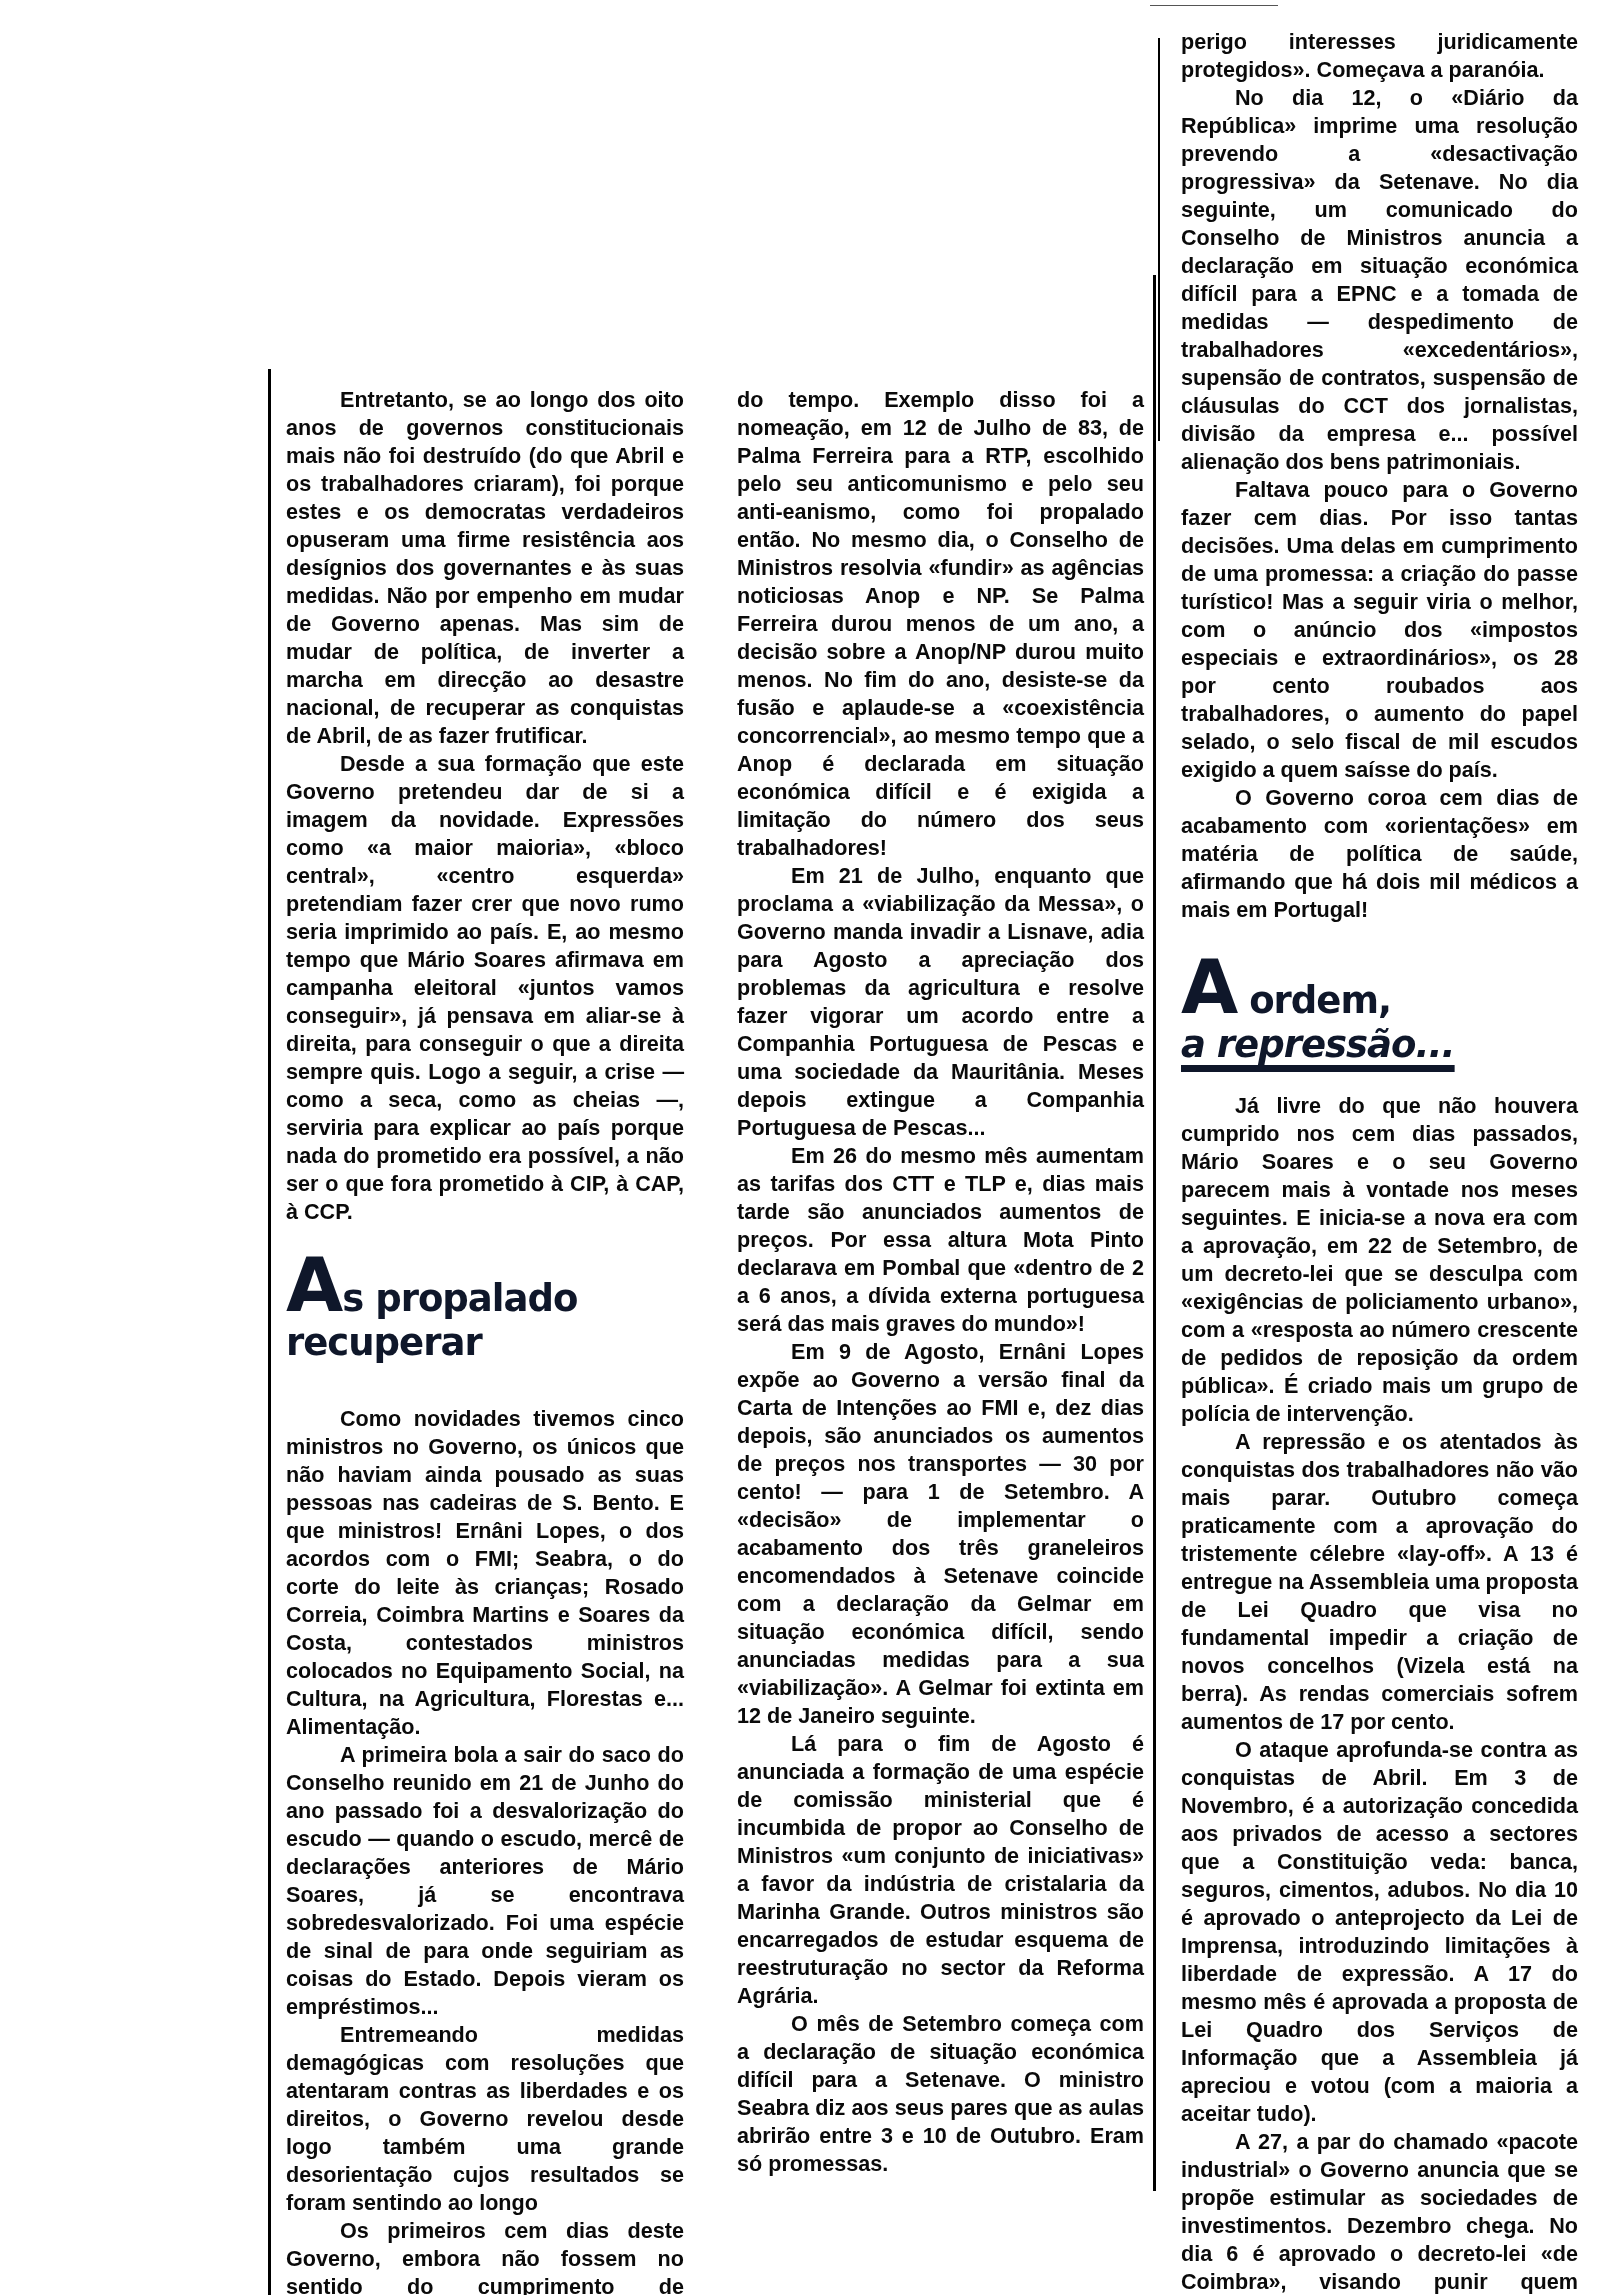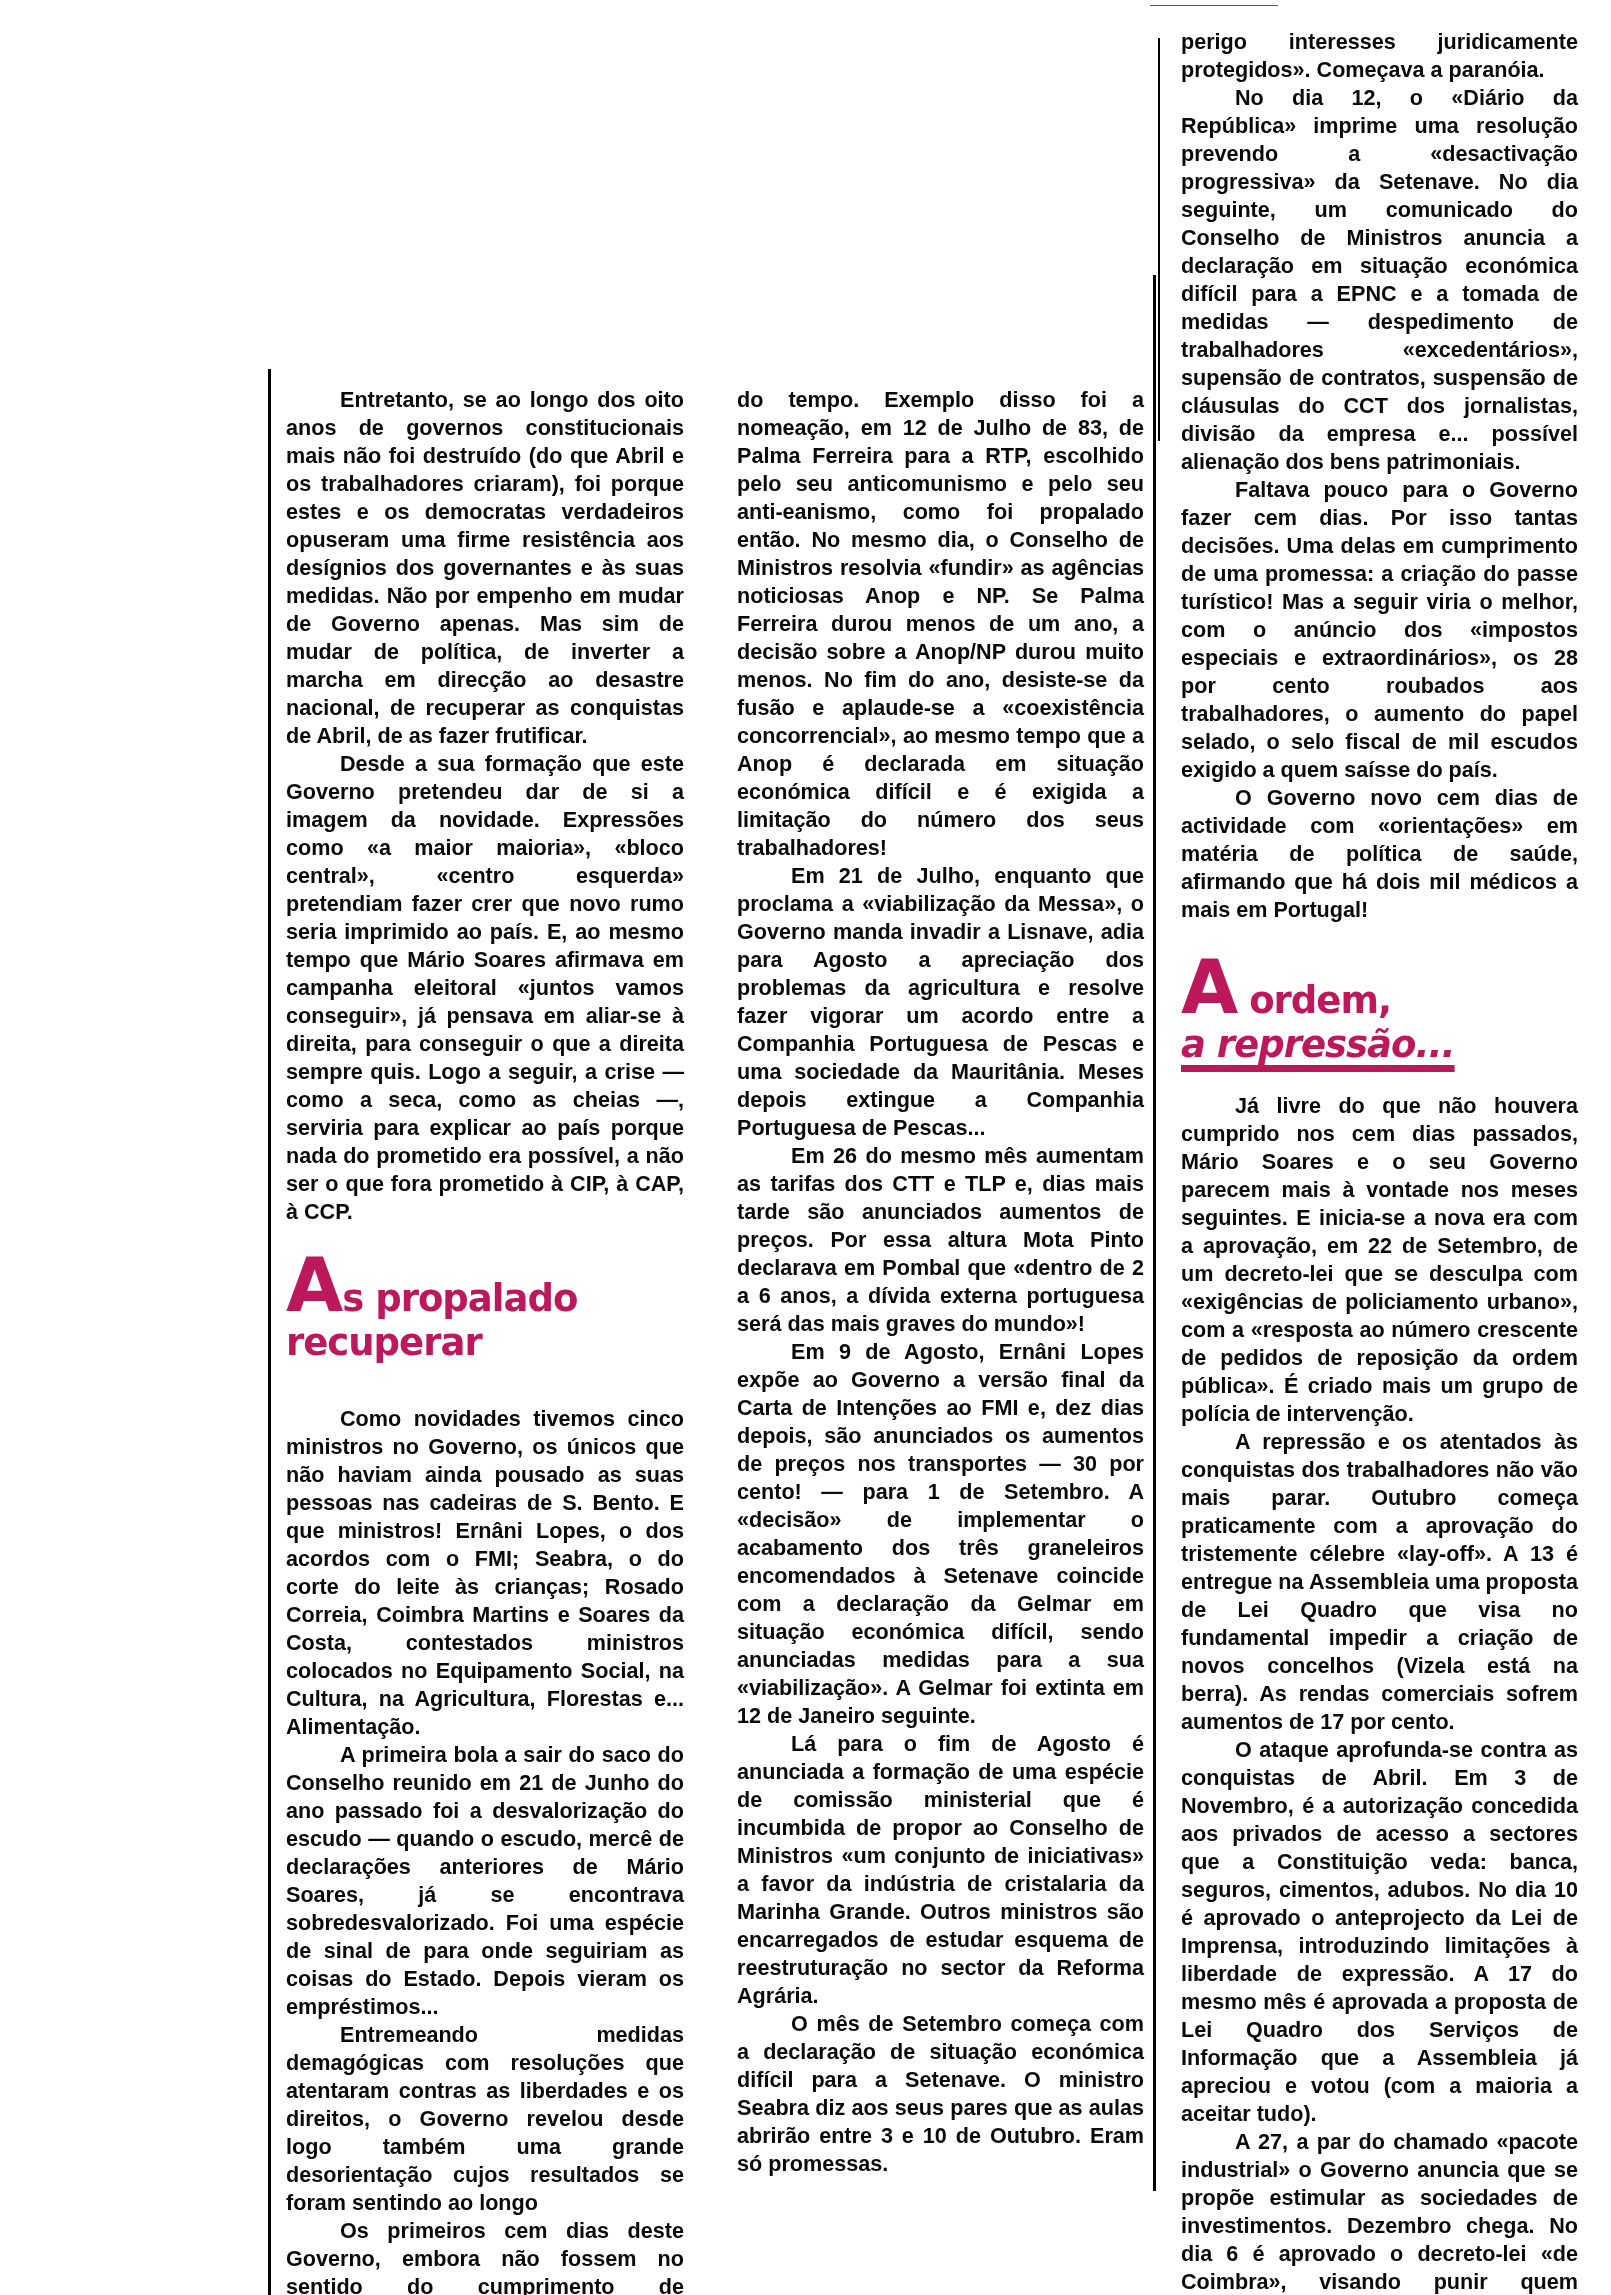--- a/index.html
+++ b/index.html
@@ -20,21 +20,21 @@
   .col2 { left: 737px; top: 386px; width: 407px; }
   .col3 { left: 1181px; top: 27.5px; width: 397px; }
   .rule { position: absolute; background: #000; }
   .rule-left { left: 268px; top: 369px; width: 2.5px; height: 1926px; }
   .rule-mid { left: 1153px; top: 275px; width: 2.5px; height: 1916px; }
   .rule-right { left: 1158px; top: 38px; width: 2px; height: 403px; }
   .rule-top { left: 1150px; top: 4.9px; width: 128px; height: 1.5px; background: #555; }
   .headline {
     font-family: "DejaVu Sans", sans-serif;
     font-weight: bold;
-    color: #be185d;
+    color: #0f172a;
     letter-spacing: -1px;
     margin: 0;
     text-indent: 0;
     text-align: left;
   }
   .headline .cap { font-size: 74px; line-height: 59px; vertical-align: baseline; }
   .headline .rest { font-size: 37px; line-height: 37px; }
   .headline-block-1 { margin-top: 29.5px; margin-bottom: 44px; line-height: 41px; }
   .headline-block-2 { margin-top: 34px; margin-bottom: 29.5px; line-height: 41px; }
   .headline-block-2 .line2 { text-decoration: underline; text-decoration-thickness: 6.9px; text-underline-offset: 7.9px; font-style: italic; }
@@ -72,21 +72,21 @@
     <p>Em 26 do mesmo mês aumentam as tarifas dos CTT e TLP e, dias mais tarde são anunciados aumentos de preços. Por essa altura Mota Pinto declarava em Pombal que «dentro de 2 a 6 anos, a dívida externa portuguesa será das mais graves do mundo»!</p>
     <p>Em 9 de Agosto, Ernâni Lopes expõe ao Governo a versão final da Carta de Intenções ao FMI e, dez dias depois, são anunciados os aumentos de preços nos transportes — 30 por cento! — para 1 de Setembro. A «decisão» de implementar o acabamento dos três graneleiros encomendados à Setenave coincide com a declaração da Gelmar em situação económica difícil, sendo anunciadas medidas para a sua «viabilização». A Gelmar foi extinta em 12 de Janeiro seguinte.</p>
     <p>Lá para o fim de Agosto é anunciada a formação de uma espécie de comissão ministerial que é incumbida de propor ao Conselho de Ministros «um conjunto de iniciativas» a favor da indústria de cristalaria da Marinha Grande. Outros ministros são encarregados de estudar esquema de reestruturação no sector da Reforma Agrária.</p>
     <p>O mês de Setembro começa com a declaração de situação económica difícil para a Setenave. O ministro Seabra diz aos seus pares que as aulas abrirão entre 3 e 10 de Outubro. Eram só promessas.</p>
   </div>
 
   <div class="col col3">
     <p class="noindent">perigo interesses juridicamente protegidos». Começava a paranóia.</p>
     <p>No dia 12, o «Diário da República» imprime uma resolução prevendo a «desactivação progressiva» da Setenave. No dia seguinte, um comunicado do Conselho de Ministros anuncia a declaração em situação económica difícil para a EPNC e a tomada de medidas — despedimento de trabalhadores «excedentários», supensão de contratos, suspensão de cláusulas do CCT dos jornalistas, divisão da empresa e... possível alienação dos bens patrimoniais.</p>
     <p>Faltava pouco para o Governo fazer cem dias. Por isso tantas decisões. Uma delas em cumprimento de uma promessa: a criação do passe turístico! Mas a seguir viria o melhor, com o anúncio dos «impostos especiais e extraordinários», os 28 por cento roubados aos trabalhadores, o aumento do papel selado, o selo fiscal de mil escudos exigido a quem saísse do país.</p>
-    <p>O Governo novo cem dias de actividade com «orientações» em matéria de política de saúde, afirmando que há dois mil médicos a mais em Portugal!</p>
+    <p>O Governo coroa cem dias de acabamento com «orientações» em matéria de política de saúde, afirmando que há dois mil médicos a mais em Portugal!</p>
 
     <div class="headline headline-block-2">
       <div>
         <span class="cap">A</span><span class="rest"> ordem,</span>
       </div>
       <div class="rest line2">a repressão...</div>
     </div>
 
     <p>Já livre do que não houvera cumprido nos cem dias passados, Mário Soares e o seu Governo parecem mais à vontade nos meses seguintes. E inicia-se a nova era com a aprovação, em 22 de Setembro, de um decreto-lei que se desculpa com «exigências de policiamento urbano», com a «resposta ao número crescente de pedidos de reposição da ordem pública». É criado mais um grupo de polícia de intervenção.</p>
     <p>A repressão e os atentados às conquistas dos trabalhadores não vão mais parar. Outubro começa praticamente com a aprovação do tristemente célebre «lay-off». A 13 é entregue na Assembleia uma proposta de Lei Quadro que visa no fundamental impedir a criação de novos concelhos (Vizela está na berra). As rendas comerciais sofrem aumentos de 17 por cento.</p>

